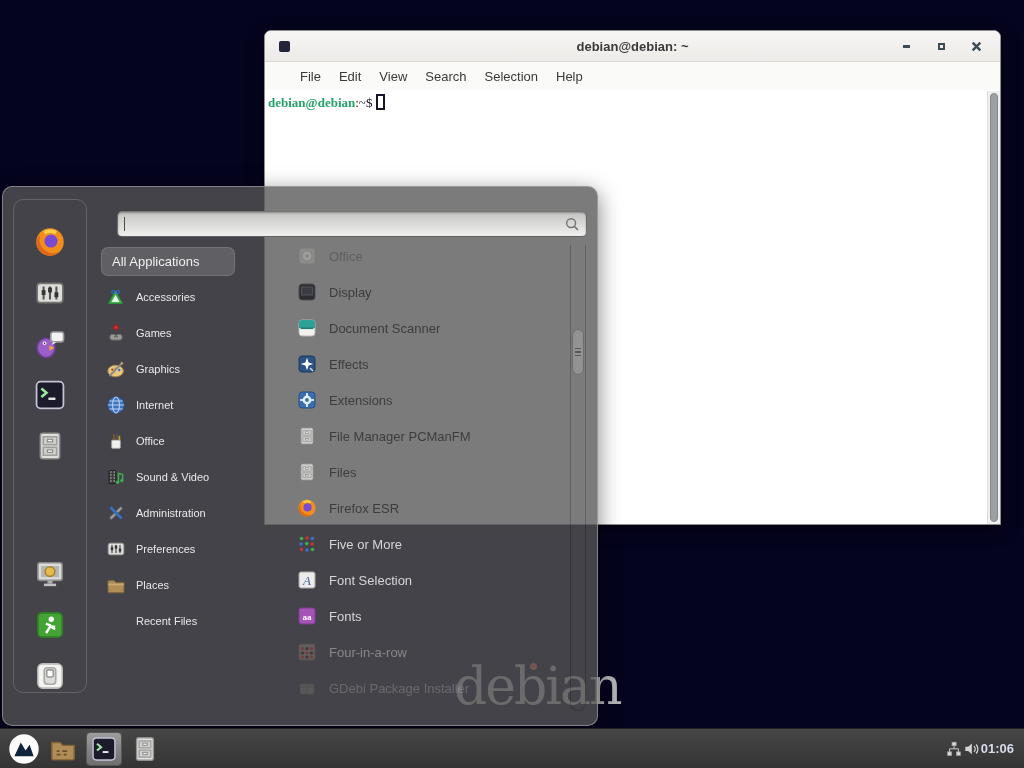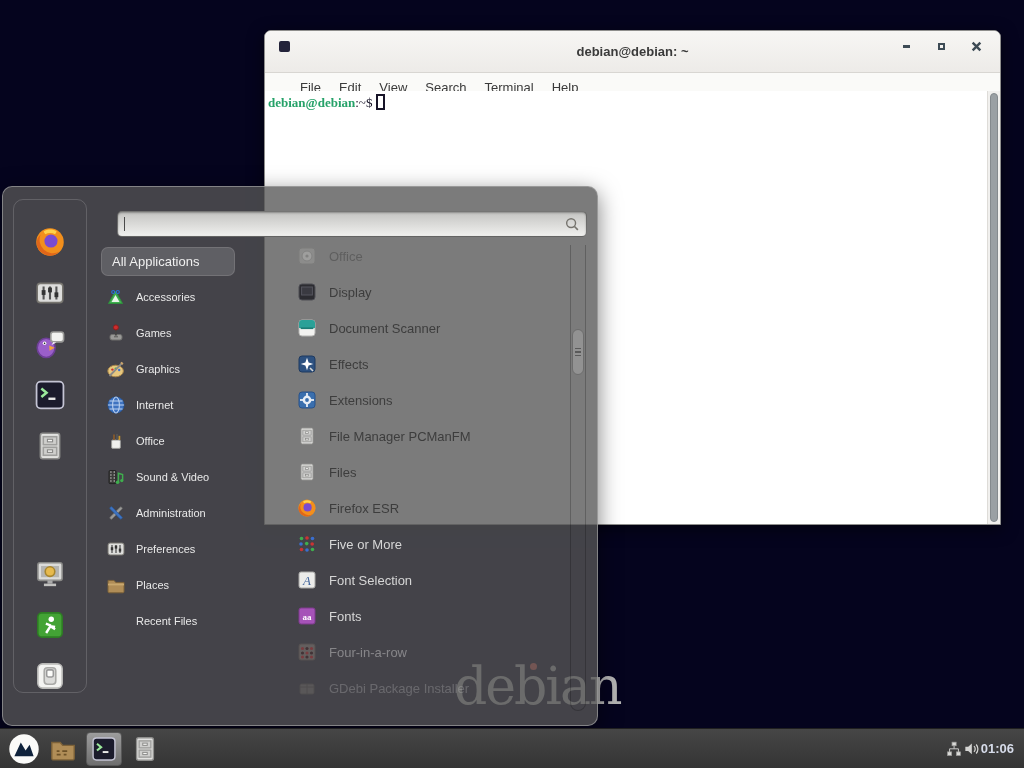--- a/index.html
+++ b/index.html
@@ -3,21 +3,21 @@
 <meta charset="utf-8">
 <style>
   * { margin:0; padding:0; box-sizing:border-box; }
   html,body { width:1024px; height:768px; overflow:hidden; font-family:"Liberation Sans",sans-serif; }
   #desktop { position:absolute; inset:0; background:#05041e; }
   #watermark { position:absolute; left:454px; top:656px; font-family:"DejaVu Serif",serif; font-size:52px; color:#b4b4b4; letter-spacing:-2px; }
   #watermark .wm-dot { position:absolute; left:76px; top:7px; width:7px; height:7px; border-radius:50%; background:#d9534a; }
 
   
   #terminal { position:absolute; left:264px; top:30px; width:737px; height:495px; background:#ffffff; border:1px solid #8f8f8d; border-radius:7px 7px 0 0; box-shadow:0 4px 16px rgba(0,0,0,.55); }
-  .titlebar { position:relative; height:42px; background:linear-gradient(#f7f6f4,#edebe8); border-bottom:1px solid #d8d6d2; border-radius:6px 6px 0 0; display:flex; align-items:center; }
+  .titlebar { position:relative; height:31px; background:linear-gradient(#f7f6f4,#edebe8); border-bottom:1px solid #d8d6d2; border-radius:6px 6px 0 0; display:flex; align-items:center; }
   .titlebar .title { position:absolute; left:0; right:0; text-align:center; font-size:13px; font-weight:bold; color:#3a3a3a; }
   .title-icon { position:absolute; left:14px; top:10px; width:11px; height:11px; background:#23233a; border-radius:2px; }
   .win-btns { position:absolute; right:18px; top:0; height:31px; display:flex; align-items:center; gap:24px; }
   .wbtn { width:11px; height:11px; display:flex; align-items:center; justify-content:center; cursor:default; }
   .glyph-min { width:7px; height:2.5px; background:#3d4b55; }
   .glyph-max { width:7px; height:7px; border:2px solid #3d4b55; }
   .menubar { height:28px; background:#fafaf8; display:flex; align-items:center; padding-left:26px; font-size:13px; color:#3a3a3a; }
   .menubar .mitem { padding:3px 9px; }
   .term-body { position:absolute; left:0; top:60px; right:13px; bottom:0; background:#fff; font-family:Liberation Serif, serif; font-size:13px; padding:3px 0 12px 3px; white-space:pre; }
   .p-user { color:#26a269; font-weight:bold; }
@@ -82,21 +82,21 @@
             <path d="M1.5 1.5 L8.5 8.5 M8.5 1.5 L1.5 8.5" stroke="#3d4b55" stroke-width="2.2"></path>
           </svg>
         </span>
     </div>
   </div>
   <div class="menubar" id="term-menubar">
       <span class="mitem">File</span>
       <span class="mitem">Edit</span>
       <span class="mitem">View</span>
       <span class="mitem">Search</span>
-      <span class="mitem">Terminal</span>
+      <span class="mitem">Selection</span>
       <span class="mitem">Help</span>
     </div>
   <div class="term-body"><span class="p-user">debian@debian</span><span class="p-path">:~$</span><span class="cursor"></span></div>
   <div class="term-scroll">
       <div class="term-thumb"></div>
     </div>
 </div>
 
 <div id="menu">
   <div id="fav-col">

